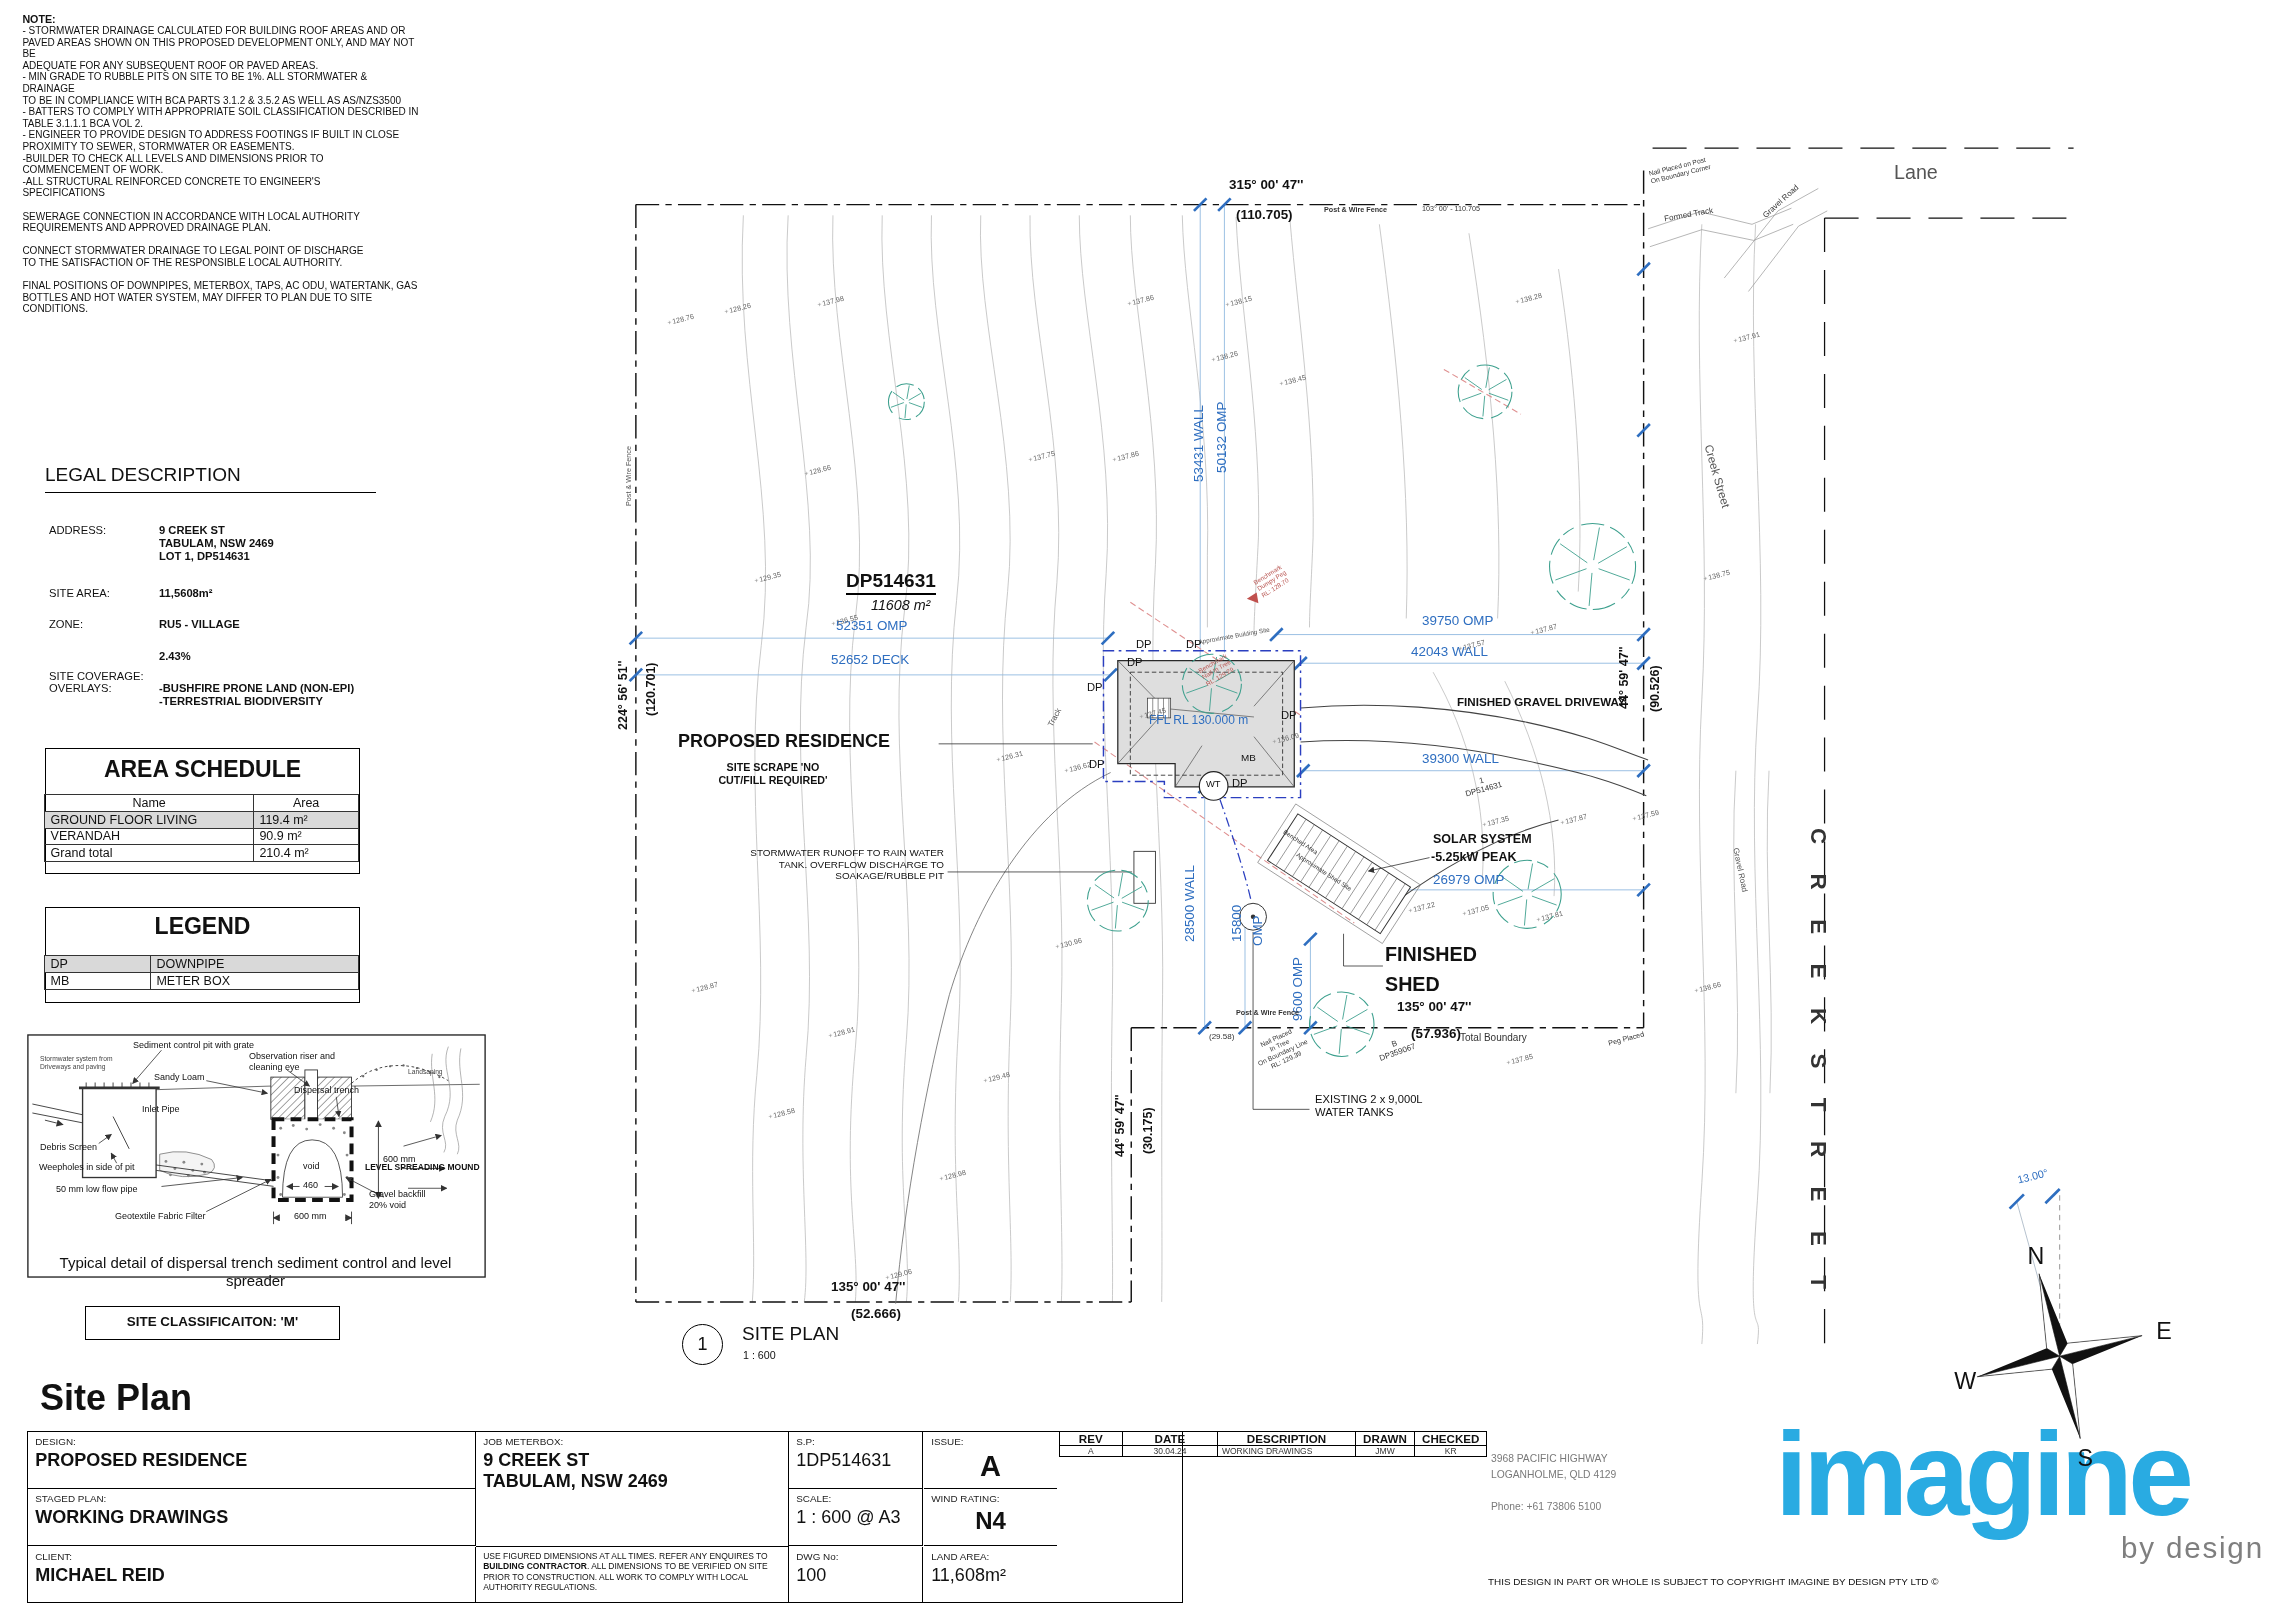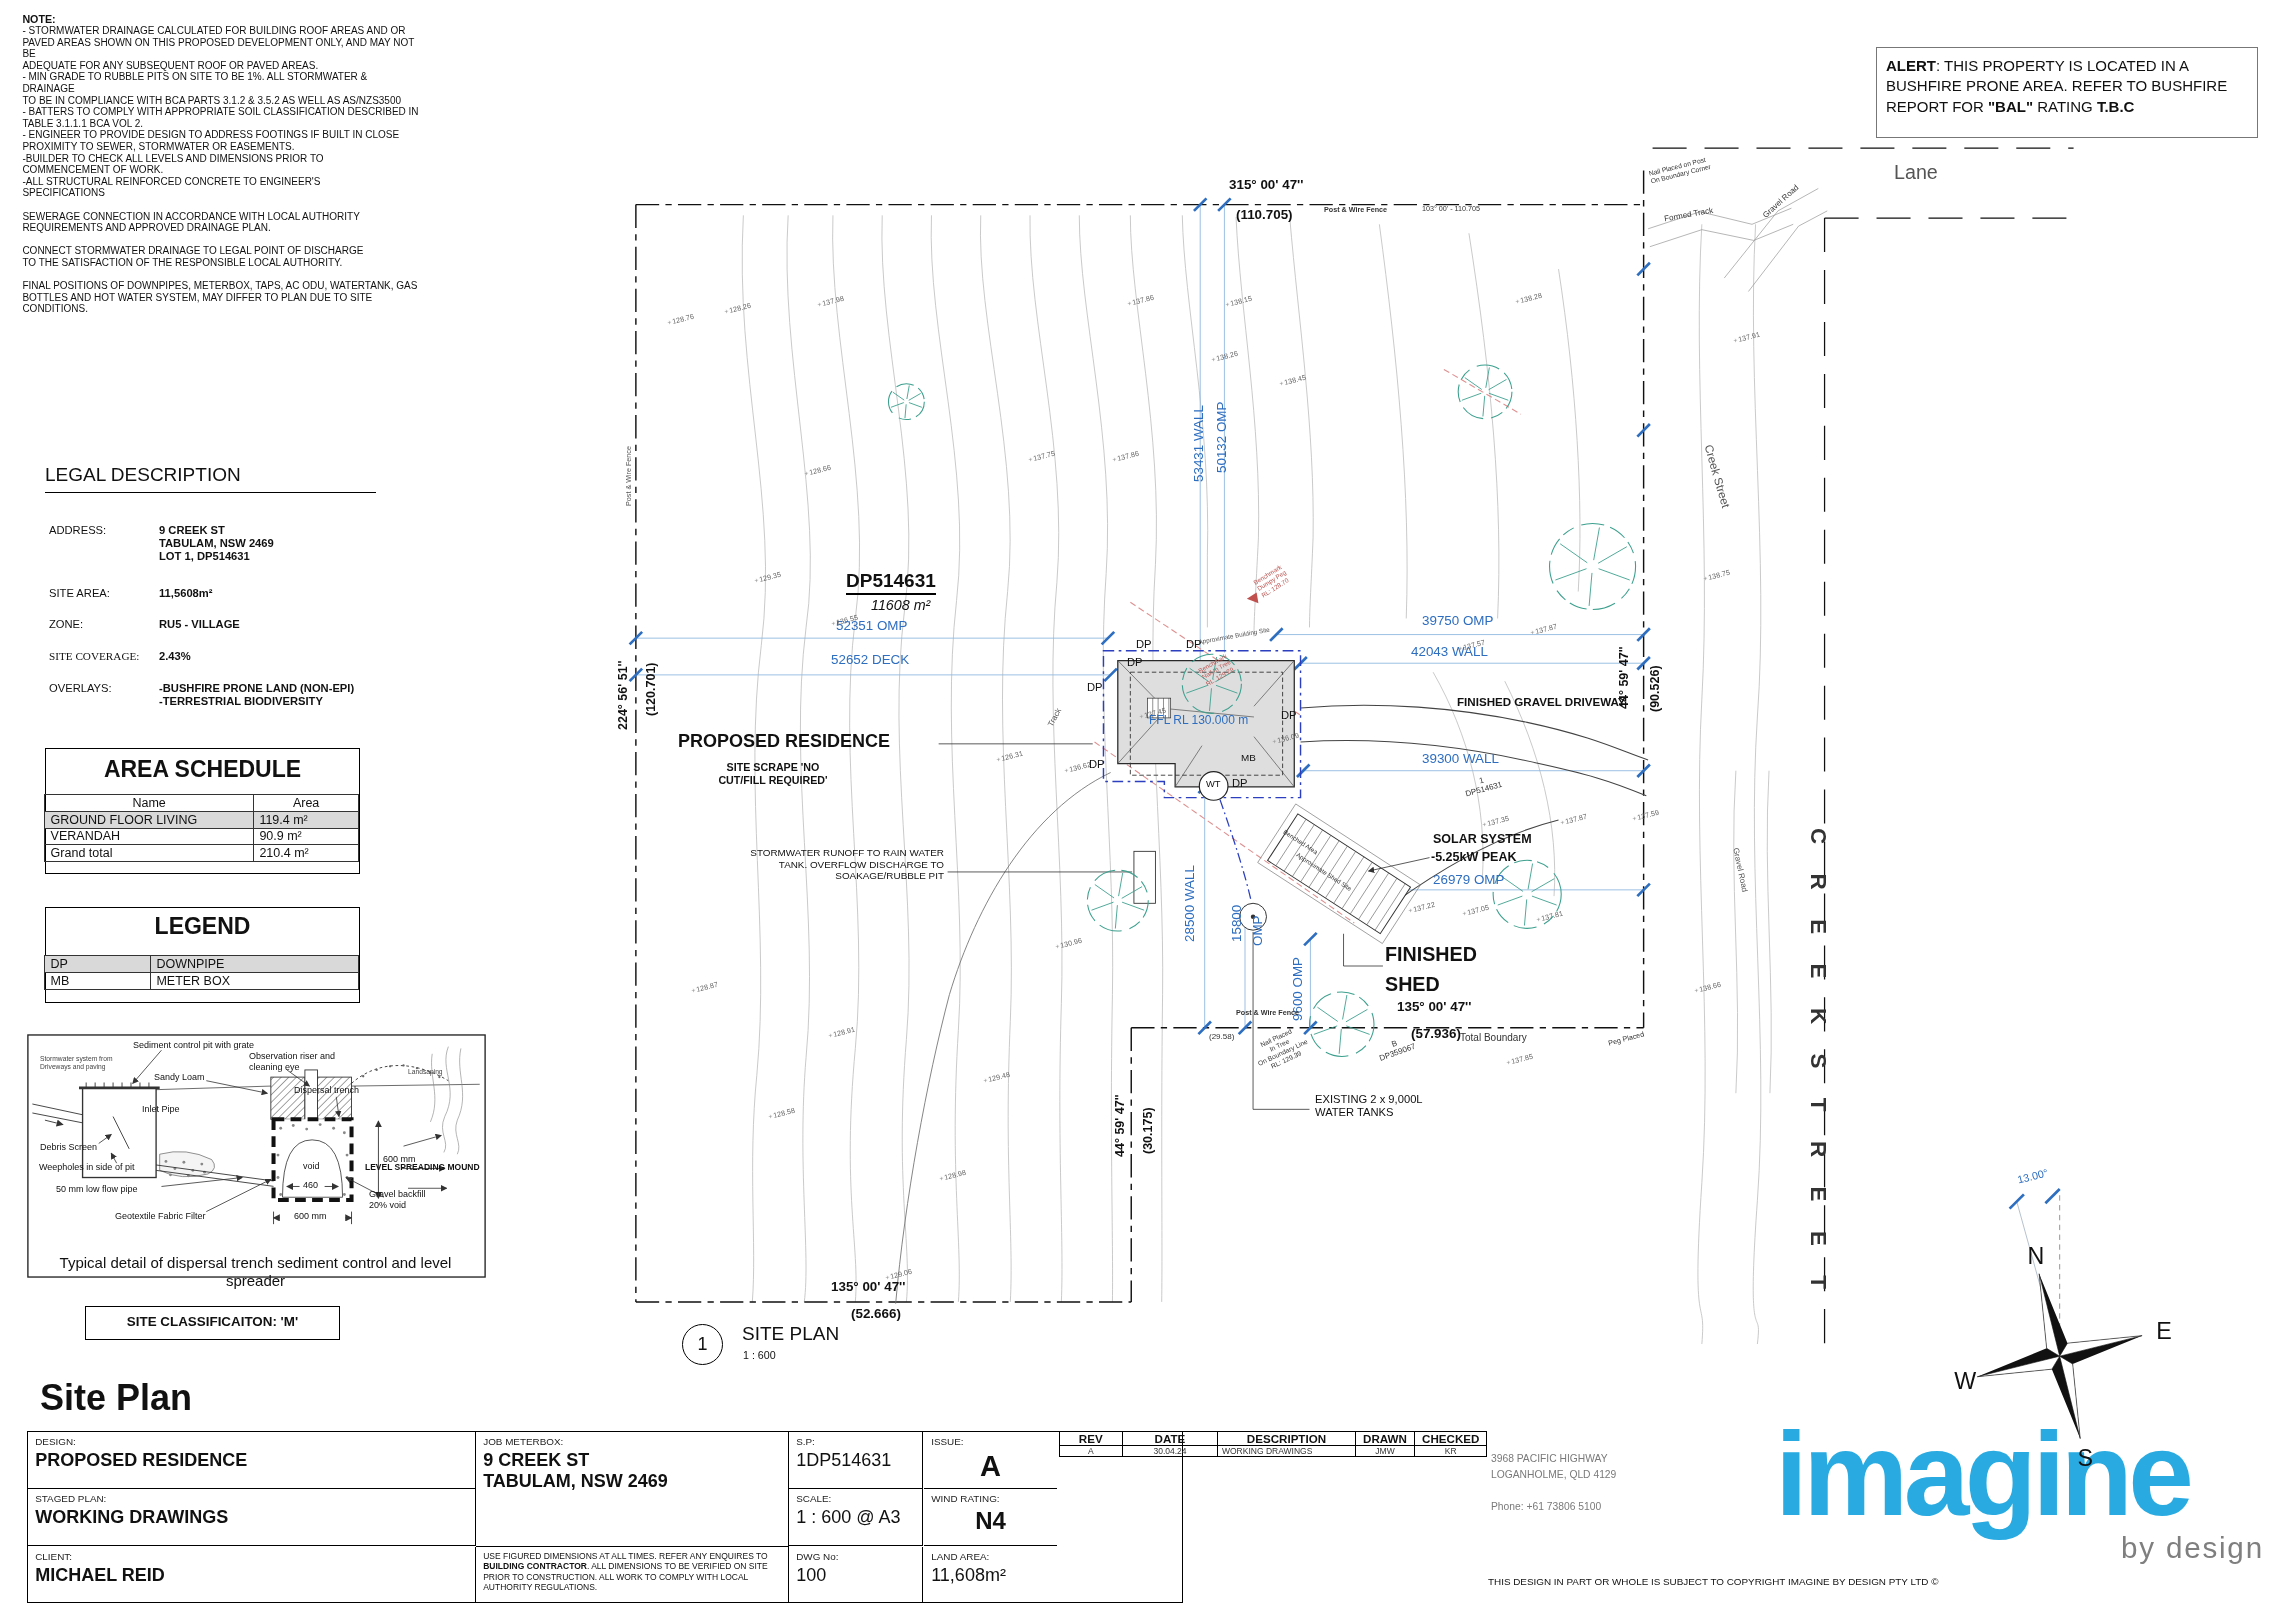--- a/index.html
+++ b/index.html
@@ -46,36 +46,31 @@
 SEWERAGE CONNECTION IN ACCORDANCE WITH LOCAL AUTHORITY
 REQUIREMENTS AND APPROVED DRAINAGE PLAN.
 
 CONNECT STORMWATER DRAINAGE TO LEGAL POINT OF DISCHARGE
 TO THE SATISFACTION OF THE RESPONSIBLE LOCAL AUTHORITY.
 
 FINAL POSITIONS OF DOWNPIPES, METERBOX, TAPS, AC ODU, WATERTANK, GAS
 BOTTLES AND HOT WATER SYSTEM, MAY DIFFER TO PLAN DUE TO SITE
 CONDITIONS.</div>
 
-  <div class="box" style="left:1876px;top:47px;width:382px;height:91px;border-width:0.9px;border-color:#777;padding:8px 9px;">
-    <span style="font-size:15px;line-height:1.35;">
-      <span class="bold">ALERT</span><span>: THIS PROPERTY IS LOCATED IN A BUSHFIRE PRONE AREA. REFER TO BUSHFIRE REPORT FOR </span><span class="bold">"BAL"</span><span> RATING </span><span class="bold">T.B.C</span>
-    </span>
-  </div>
 
   <div class="lbl" style="left:45px;top:464px;font-size:19px;border-bottom:1.8px solid #000;padding-bottom:5.4px;width:331px;">LEGAL DESCRIPTION</div>
   <div class="lbl" style="left:49px;top:524px;font-size:11.2px;">ADDRESS:</div>
   <div class="lbl bold" style="left:159px;top:524px;font-size:11.2px;">9 CREEK ST
 TABULAM, NSW 2469
 LOT 1, DP514631</div>
   <div class="lbl" style="left:49px;top:587px;font-size:11.2px;">SITE AREA:</div>
   <div class="lbl bold" style="left:159px;top:587px;font-size:11.2px;">11,5608m²</div>
   <div class="lbl" style="left:49px;top:618px;font-size:11.2px;">ZONE:</div>
   <div class="lbl bold" style="left:159px;top:618px;font-size:11.2px;">RU5 - VILLAGE</div>
-  <div class="lbl" style="left:49px;top:650px;font-size:11.2px;font-family:Liberation Serif, serif;">SITE COVERAGE:</div>
+  <div class="lbl" style="left:49px;top:670px;font-size:11.2px;">SITE COVERAGE:</div>
   <div class="lbl bold" style="left:159px;top:650px;font-size:11.2px;">2.43%</div>
   <div class="lbl" style="left:49px;top:682px;font-size:11.2px;">OVERLAYS:</div>
   <div class="lbl bold" style="left:159px;top:682px;font-size:11.2px;">-BUSHFIRE PRONE LAND (NON-EPI)
 -TERRESTRIAL BIODIVERSITY</div>
 
   <div class="box" style="left:45px;top:748px;width:315px;height:126px;border-width:1.8px;">
     <div class="lbl bold" style="left:0;top:7.2px;width:100%;text-align:center;font-size:23px;">AREA SCHEDULE</div>
     <table class="sched" style="position:absolute;left:-1.8px;top:45px;width:315px;">
       <tbody>
           <tr>

